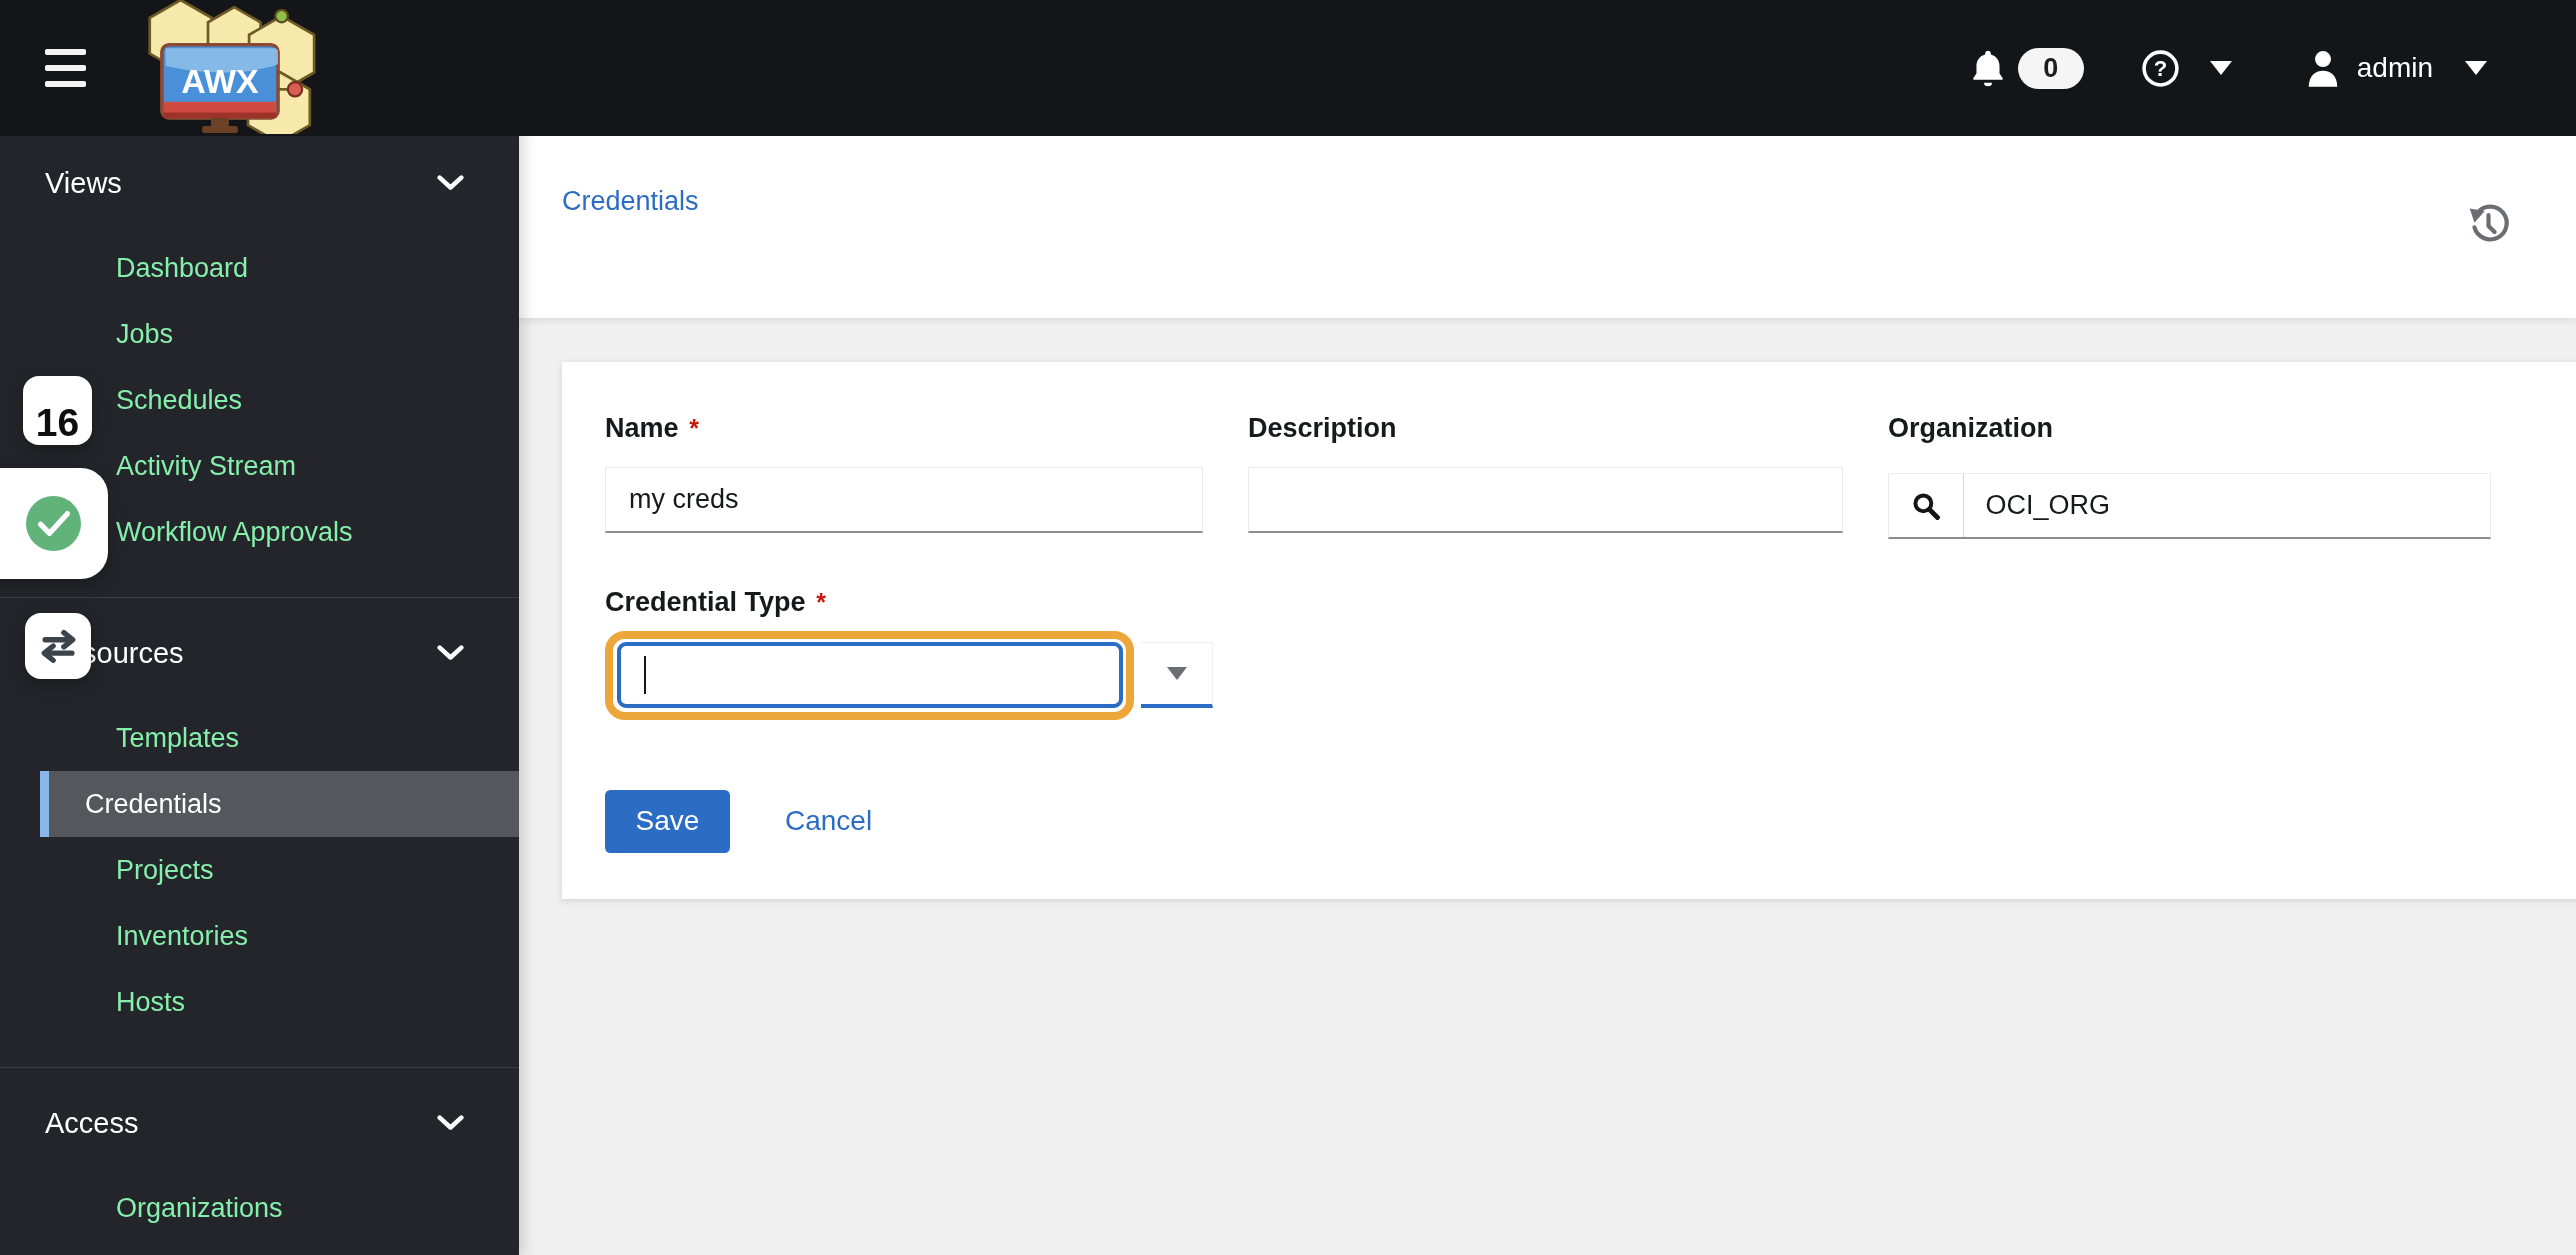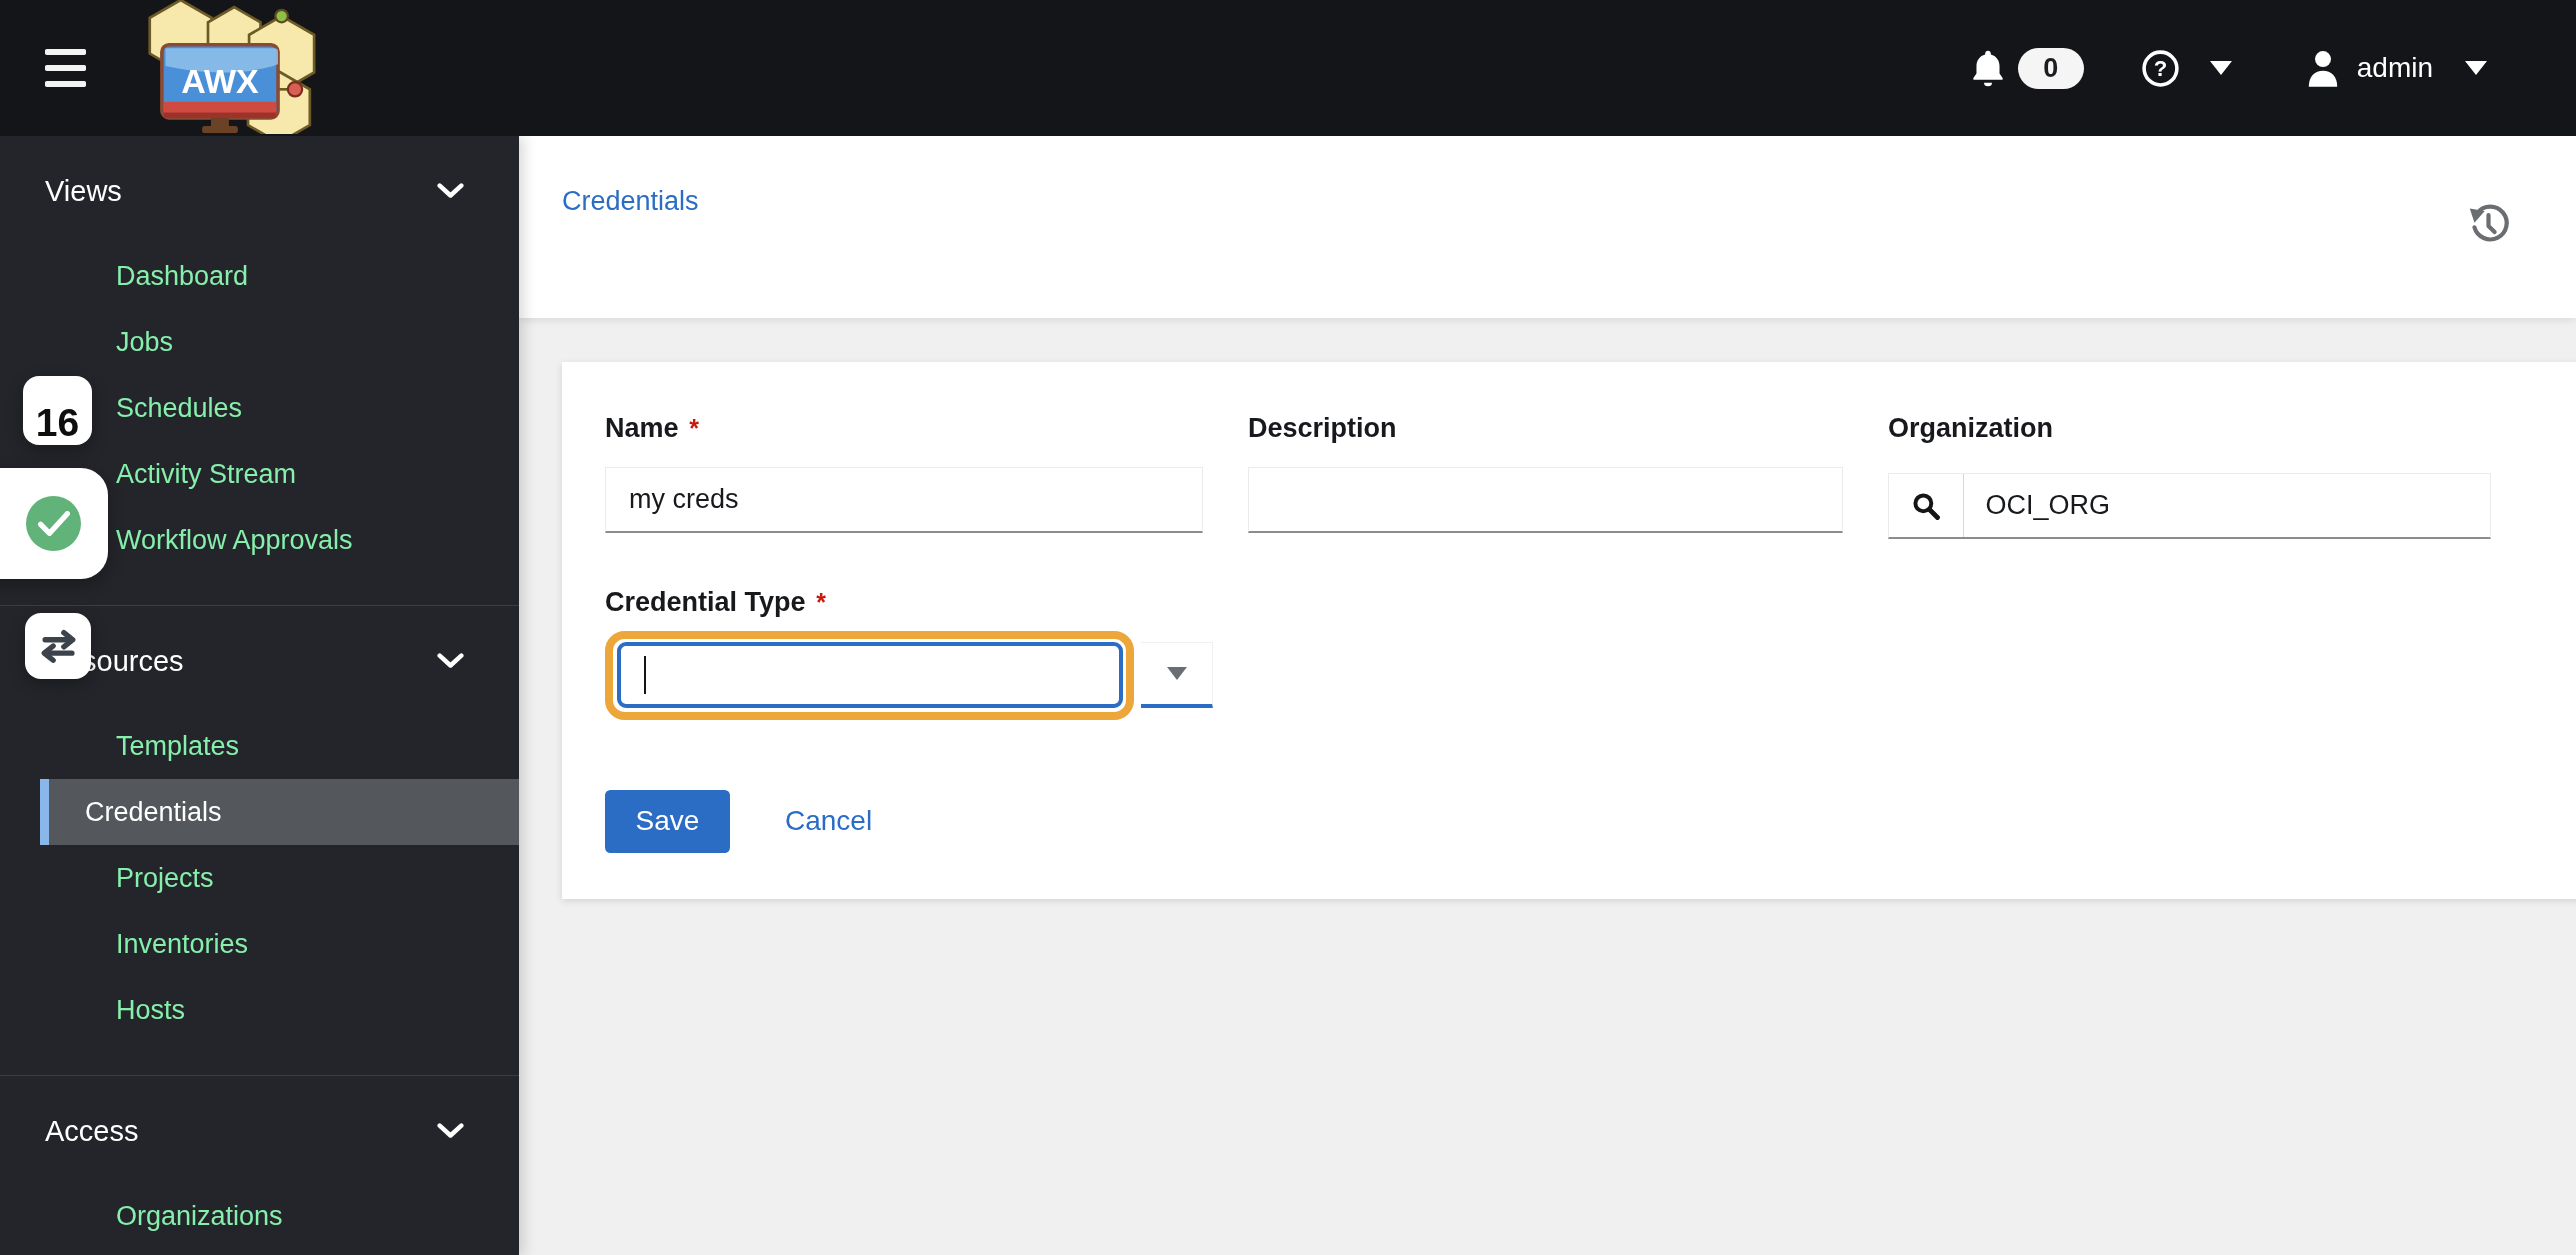--- a/index.html
+++ b/index.html
@@ -35,21 +35,21 @@
     width:0; height:0; border-left:11.6px solid transparent; border-right:11.6px solid transparent;
     border-top:14.3px solid #ffffff; display:inline-block;
   }
   .caret-1 { margin-left:30px; }
   .user-btn { margin-left:75px; }
   .username { margin-left:18px; color:#ffffff; font-size:28px; cursor:pointer; }
   .caret-2 { margin-left:32px; }
 
   
   .sidebar {
-    position:absolute; left:0; top:136px; bottom:0; width:519px;
+    position:absolute; left:0; top:128px; bottom:0; width:519px;
     background:#23252a; z-index:20; box-shadow:5.4px 0 12.5px rgba(0,0,0,.15);
   }
   .section { padding:39px 0 32px; }
   .section + .section { border-top:0.9px solid #3a3d42; }
   .sec-header {
     display:flex; align-items:center; justify-content:space-between;
     padding:0 55px 0 45px; height:32px; color:#ffffff; font-size:29px; cursor:pointer;
   }
   .chev { width:27px; height:18px; flex:0 0 auto; }
   .items { margin-top:36px; }

